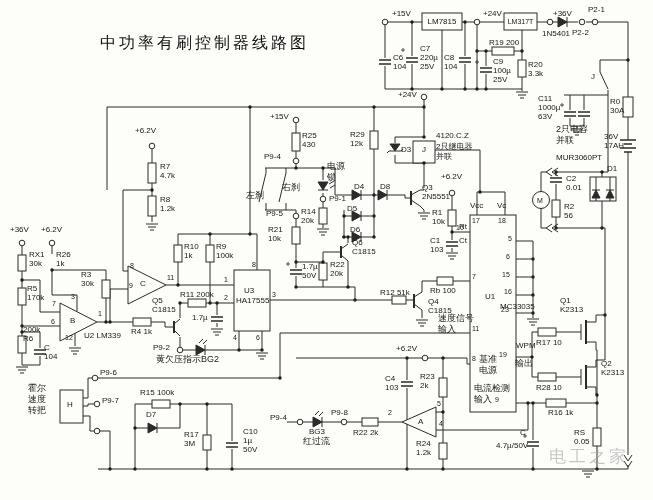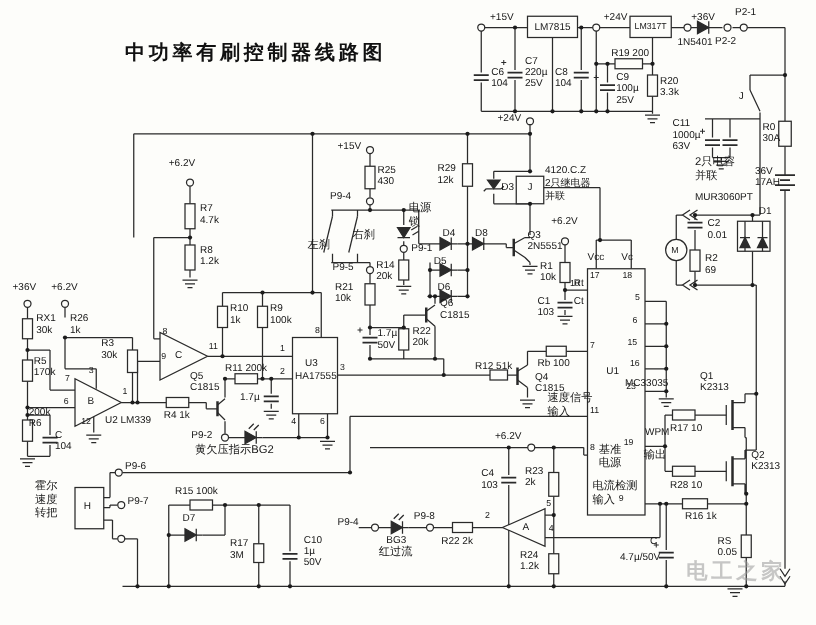--- a/index.html
+++ b/index.html
@@ -3,23 +3,23 @@
 <meta charset="utf-8">
 <title>中功率有刷控制器线路图</title>
 <style>
   html,body{margin:0;padding:0;background:#fff;}
   #stage{position:relative;width:653px;height:500px;background:#fdfdfa;font-family:"Liberation Sans",sans-serif;overflow:hidden;}
   #stage svg{position:absolute;left:0;top:0;}
   i{font-style:normal;}
   .lb{position:absolute;font-size:8px;line-height:9px;color:#161616;white-space:pre-line;}
   .cjk{font-size:9px;line-height:11px;}
   .pin{font-size:7px;line-height:8px;color:#161616;}
-  .ttl{font-size:16px;font-weight:bold;letter-spacing:3px;color:#111;}
+  .ttl{font-size:16px;font-weight:normal;letter-spacing:3px;color:#111;}
   .ctr{text-align:center;}
-  .wm{font-size:17px;font-weight:bold;color:#9a9a9a;opacity:.55;letter-spacing:3px;}
+  .wm{font-size:17px;font-weight:normal;color:#9a9a9a;opacity:.55;letter-spacing:3px;}
 </style>
 </head>
 <body>
 
 <div id="stage">
 
 <svg width="653" height="500" viewBox="0 0 653 500">
 
   <g stroke="#2a2a2a" stroke-width="1" fill="none">
     <path d="M385 22 H578 M586 22 H628 M628 22 V97 M628 117 V140 M628 152 V455 M628 465 V469
@@ -350,21 +350,21 @@
 并联</i>
 <i class="lb" style="left:610px;top:97px">R0
 30A</i>
 <i class="lb" style="left:604px;top:132px">36V
 17AH</i>
 <i class="lb" style="left:556px;top:153px">MUR3060PT</i>
 <i class="lb" style="left:607px;top:164px">D1</i>
 <i class="lb" style="left:566px;top:174px">C2
 0.01</i>
 <i class="lb" style="left:564px;top:202px">R2
-69</i>
+56</i>
 <i class="lb" style="left:537px;top:196px;font-size:7px">M</i>
 
 <i class="lb" style="left:560px;top:296px">Q1
 K2313</i>
 <i class="lb" style="left:601px;top:359px">Q2
 K2313</i>
 <i class="lb" style="left:536px;top:338px">R17 10</i>
 <i class="lb" style="left:536px;top:383px">R28 10</i>
 <i class="lb" style="left:548px;top:408px">R16 1k</i>
 <i class="lb" style="left:520px;top:428px">C</i>

